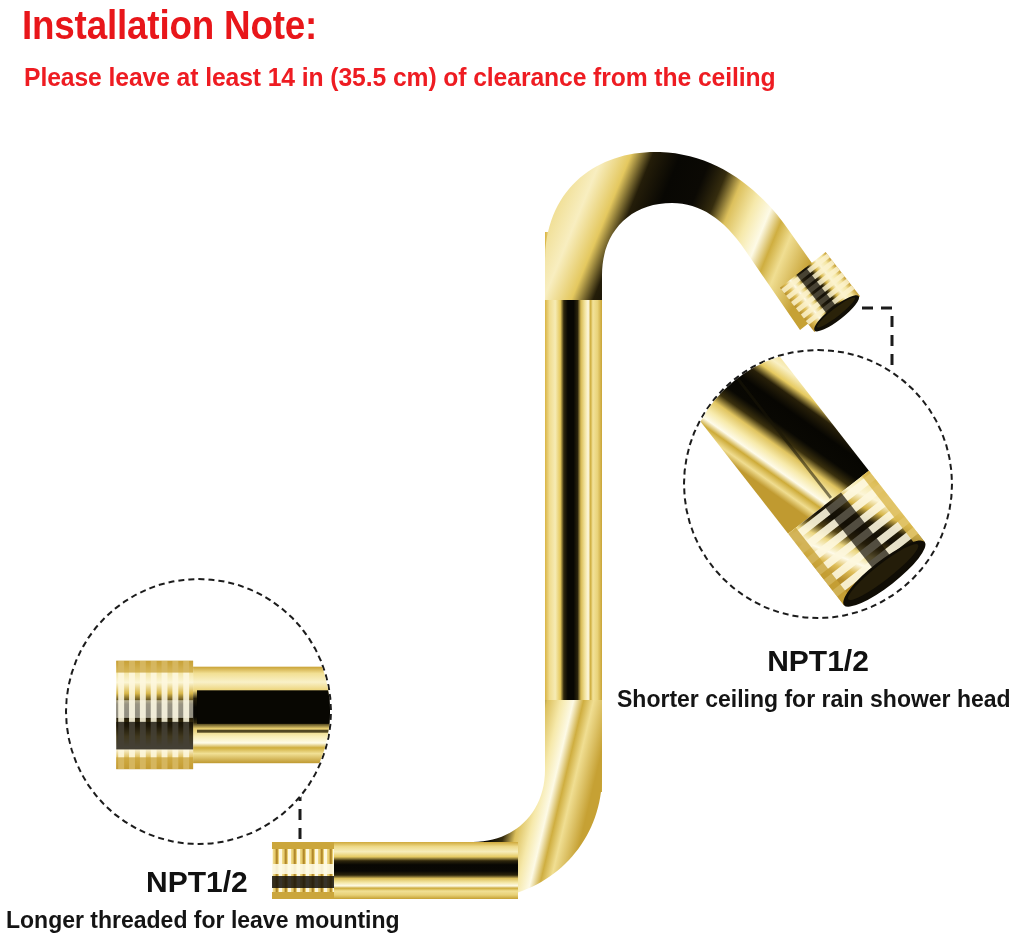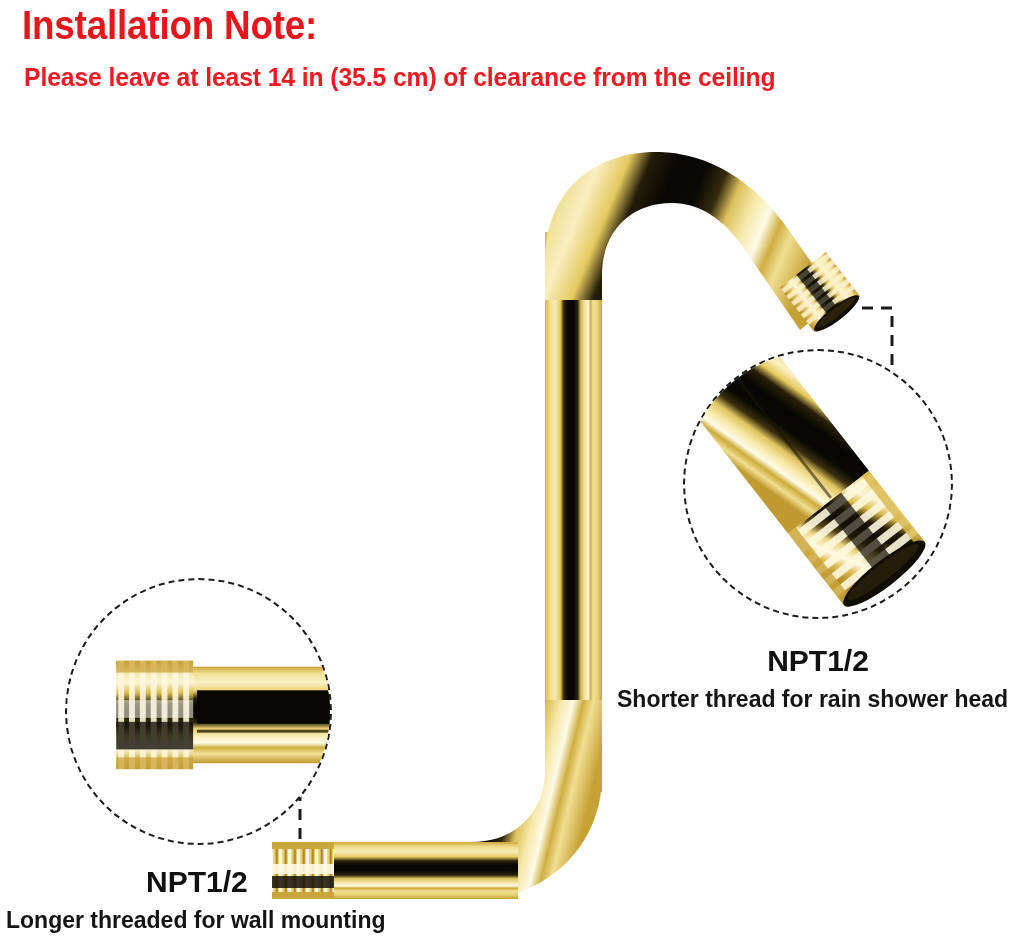--- a/index.html
+++ b/index.html
@@ -400,21 +400,21 @@
         <rect x="50" y="180" width="78" height="12" fill="#caa33a" opacity="0.75"></rect>
       </g>
 
       <rect x="132" y="112" width="156" height="34" fill="#080702"></rect>
       <rect x="132" y="152" width="156" height="3" fill="#2a2209" opacity="0.8"></rect>
     </svg>
   </div>
 
   <div id="label-right" class="label-block">
     <div class="label-npt">NPT1/2</div>
-    <div class="label-desc">Shorter thread for rain shower head</div>
+    <div class="label-desc">Shorter ceiling for rain shower head</div>
   </div>
 
   <div id="label-left" class="label-block">
     <div class="label-npt">NPT1/2</div>
-    <div class="label-desc">Longer threaded for wall mounting</div>
+    <div class="label-desc">Longer threaded for leave mounting</div>
   </div>
 
 </div>
 
 </body></html>

